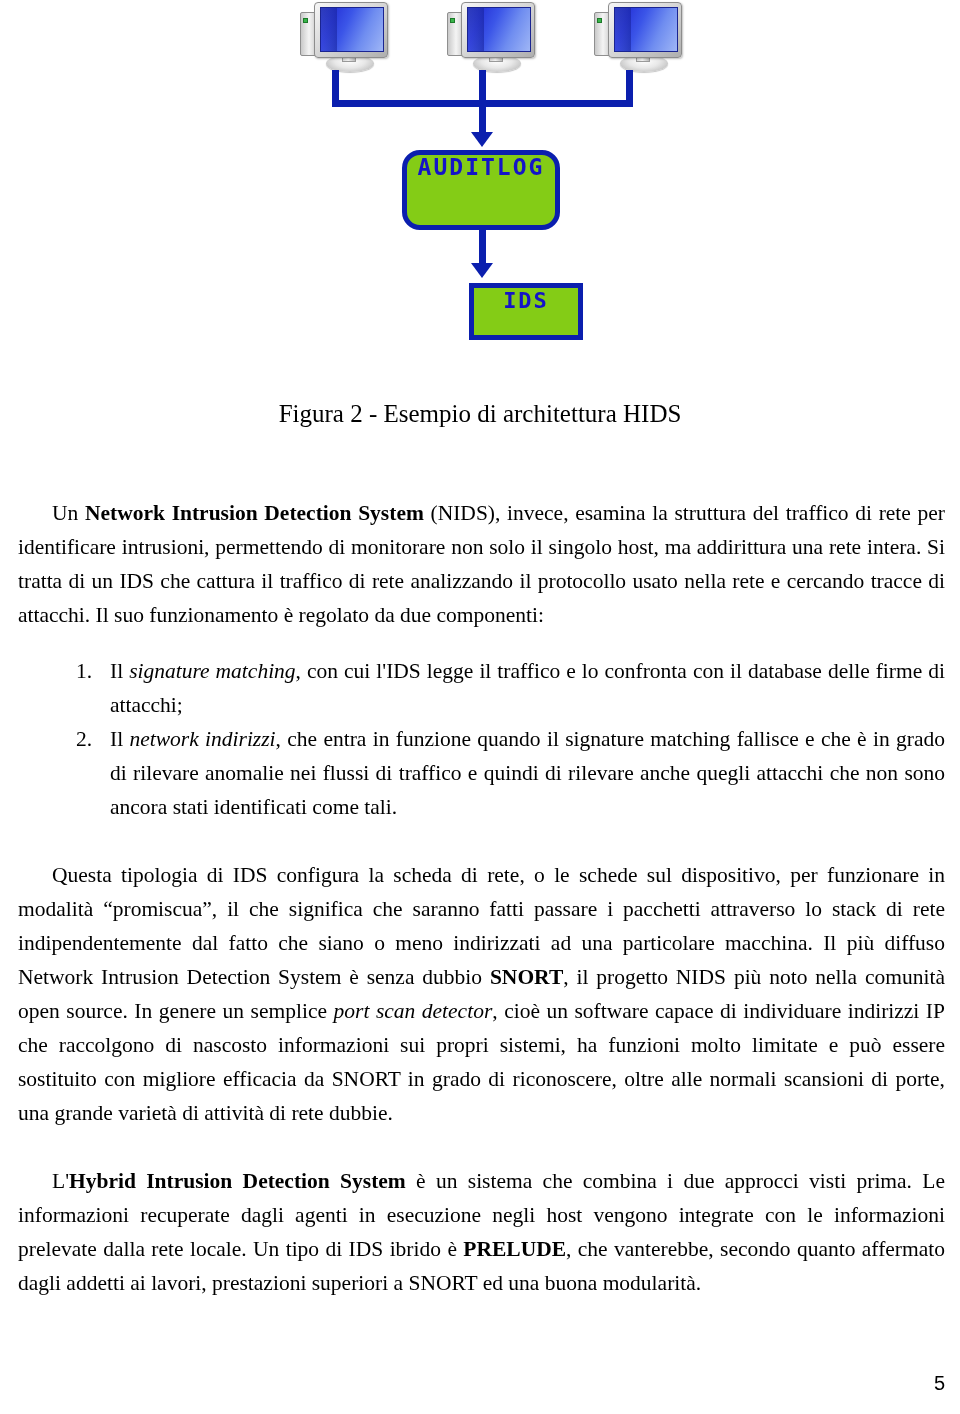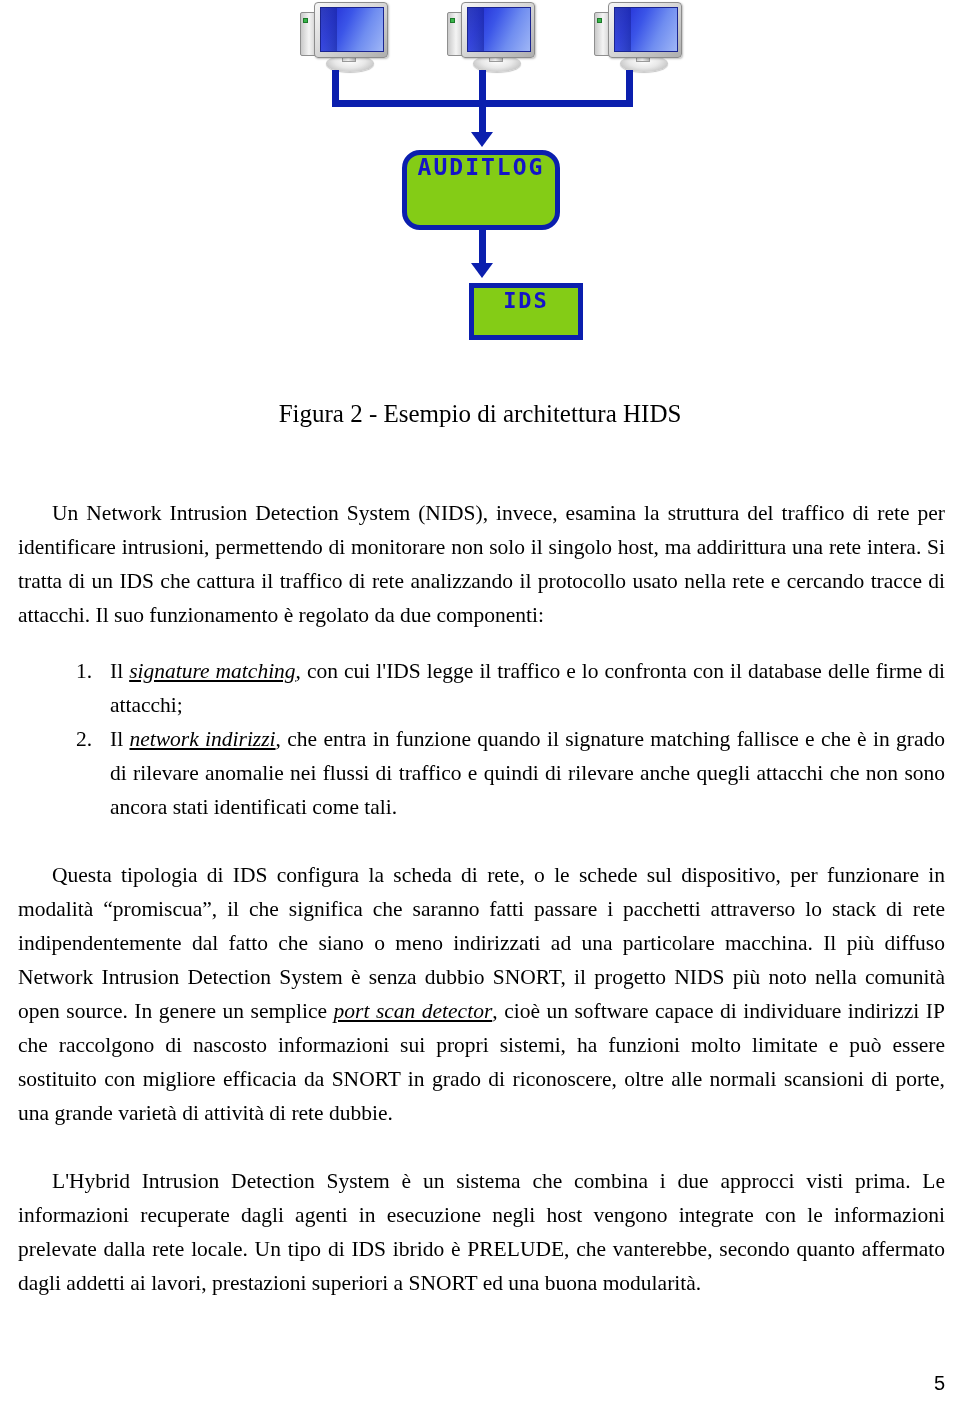--- a/index.html
+++ b/index.html
@@ -209,22 +209,22 @@
   ol.components > li::before {
     content: counter(comp) ".";
     position: absolute;
     left: 58px;
     top: 0;
     width: 26px;
     text-align: left;
     font-size: 21.5px;
     line-height: 34px;
   }
-  .b { font-weight: normal; }
-  .i { font-style: italic; text-decoration: underline; }
+  .b { font-weight: bold; }
+  .i { font-style: italic; }
 
   
   .page-number {
     position: absolute;
     left: 0;
     top: 1372px;
     width: 945px;
     text-align: right;
     font-family: "Liberation Sans", "DejaVu Sans", sans-serif;
     font-size: 20px;

